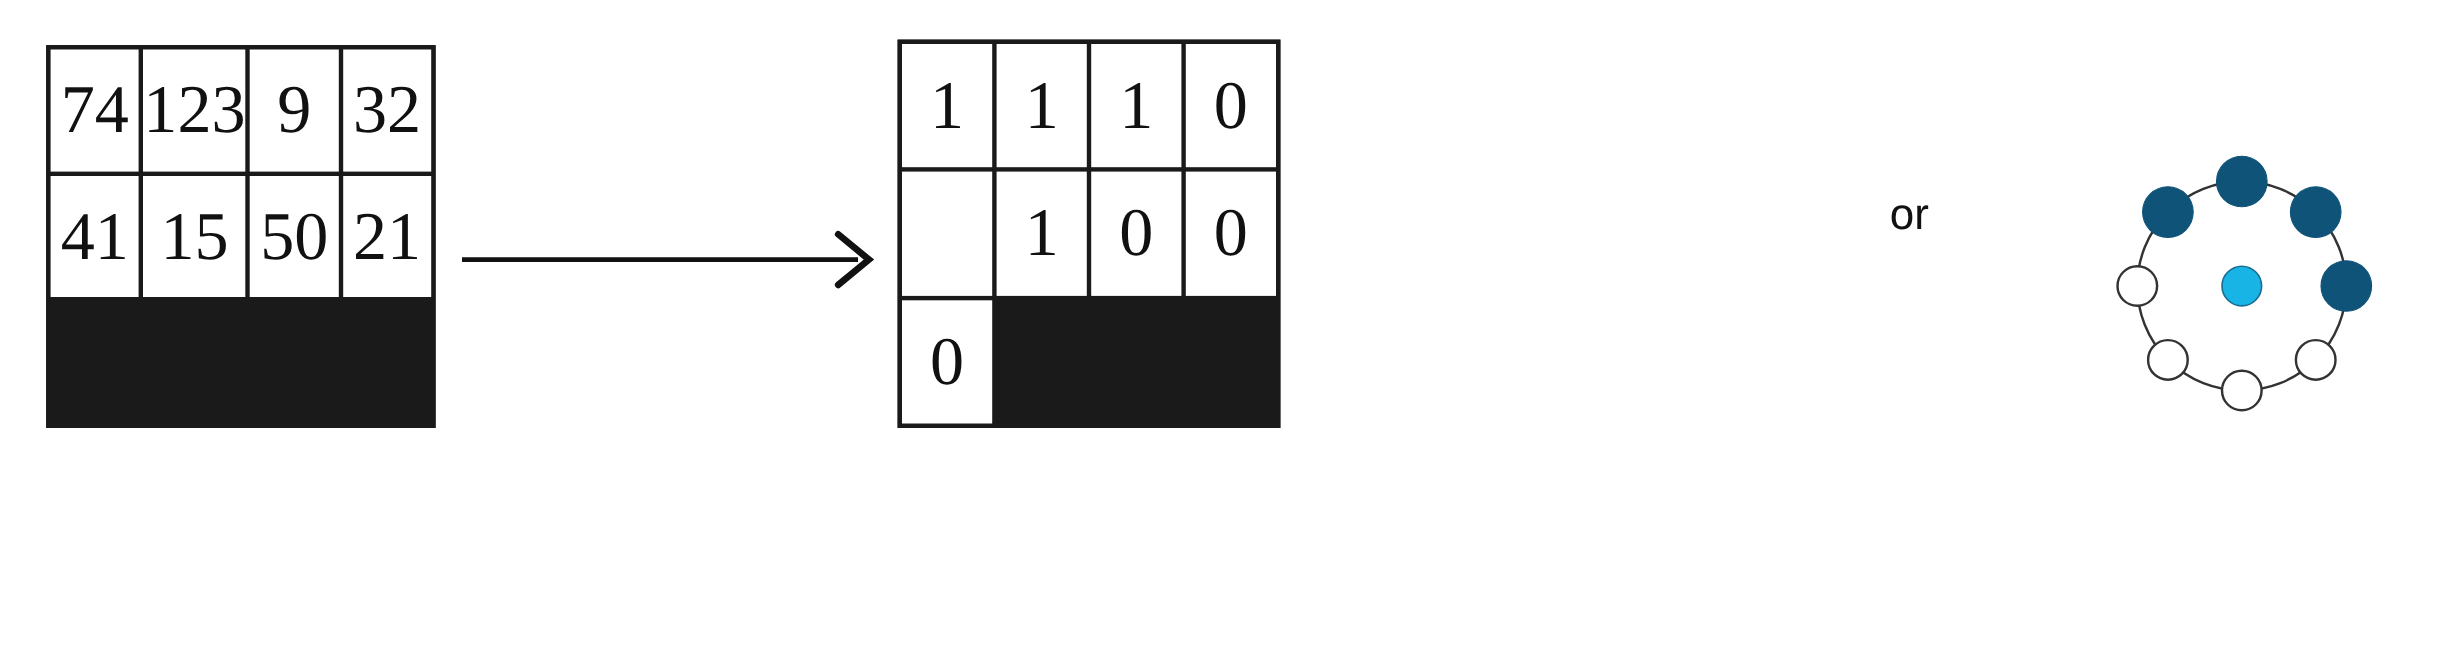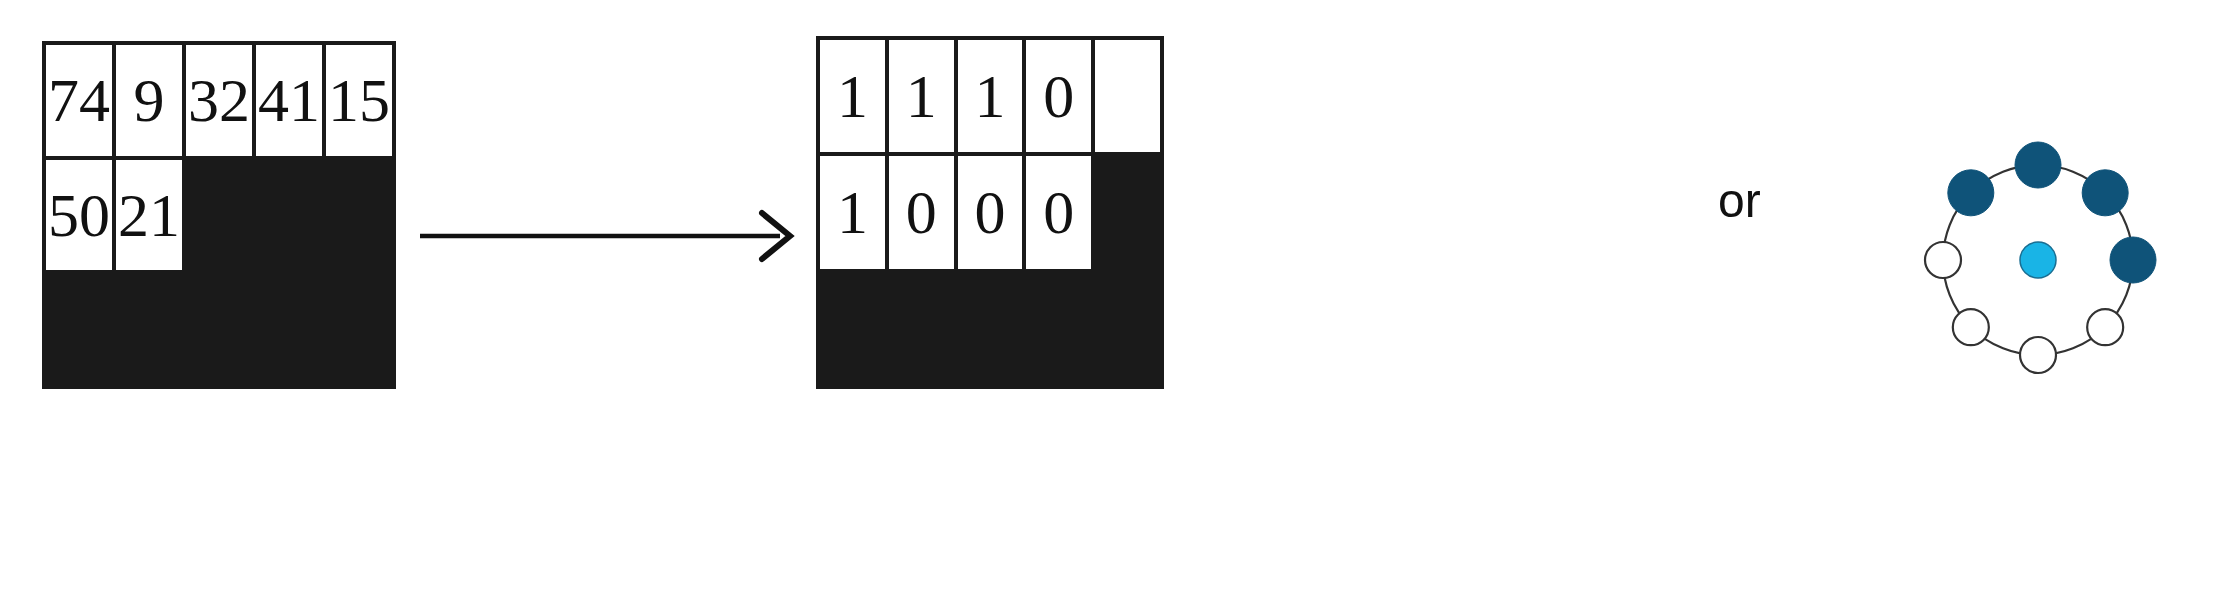--- a/index.html
+++ b/index.html
@@ -15,21 +15,21 @@
     width: 2237px;
     height: 604px;
     background: #ffffff;
     overflow: hidden;
   }
 
   
   .grid {
     position: absolute;
     display: grid;
-    grid-template-columns: repeat(5, 1fr);
+    grid-template-columns: repeat(4, 1fr);
     grid-template-rows: repeat(3, 1fr);
     background: #1a1a1a;
     gap: 4px;
     border: 4px solid #1a1a1a;
     box-sizing: border-box;
   }
   .cell {
     background: #ffffff;
     display: flex;
     align-items: center;
@@ -80,40 +80,41 @@
     width: 380px;
     height: 58px;
   }
 
   
   #or-label {
     position: absolute;
     left: 1718px;
     top: 173px;
     font-family: "Liberation Sans", sans-serif;
-    font-size: 48px;
+    font-size: 40px;
     color: #111111;
   }
 
   
   #lbp-diagram {
     position: absolute;
     left: 1838px;
     top: 60px;
     width: 400px;
     height: 400px;
   }
 </style>
 </head>
 <body>
 
 <div id="canvas">
 
   <div id="grid-source" class="grid">
     <div class="cell">74</div>
+    <div class="cell">123</div>
     <div class="cell">9</div>
     <div class="cell">32</div>
     <div class="cell">41</div>
     <div class="cell">15</div>
     <div class="cell">50</div>
     <div class="cell">21</div>
   </div>
 
   <div id="threshold-group">
     <svg id="threshold-arrow" viewBox="0 0 380 58">

